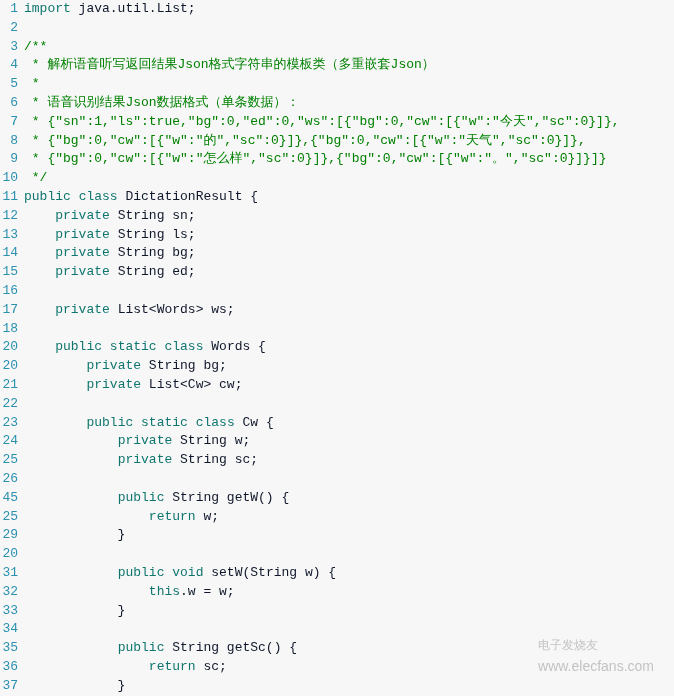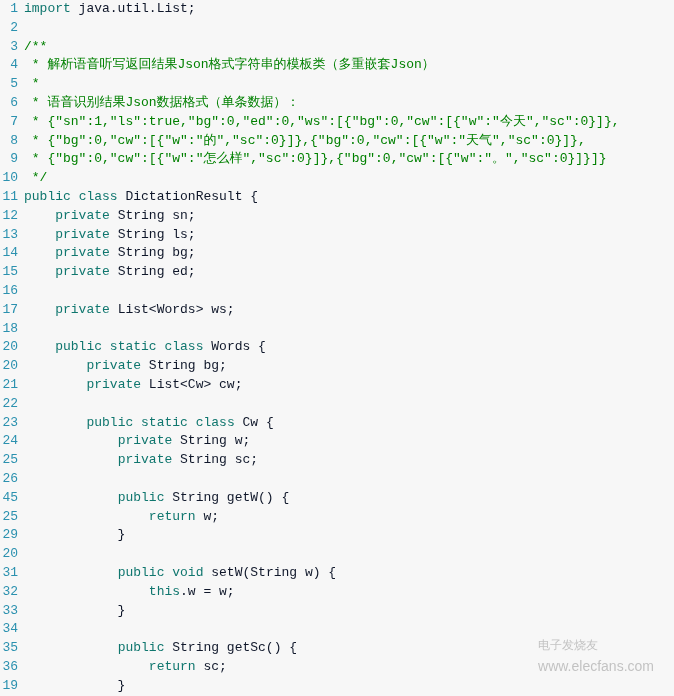--- a/index.html
+++ b/index.html
@@ -90,21 +90,21 @@
       <div class="gutter-line">45</div>
       <div class="gutter-line">25</div>
       <div class="gutter-line">29</div>
       <div class="gutter-line">20</div>
       <div class="gutter-line">31</div>
       <div class="gutter-line">32</div>
       <div class="gutter-line">33</div>
       <div class="gutter-line">34</div>
       <div class="gutter-line">35</div>
       <div class="gutter-line">36</div>
-      <div class="gutter-line">19</div>
+      <div class="gutter-line">37</div>
     </div>
   <div class="code" id="code"><div class="code-line"><span class="kw">import</span><span class="text"> java.util.List;</span></div><div class="code-line">&nbsp;</div><div class="code-line"><span class="comment">/**</span></div><div class="code-line"><span class="comment"> * 解析语音听写返回结果Json格式字符串的模板类（多重嵌套Json）</span></div><div class="code-line"><span class="comment"> *</span></div><div class="code-line"><span class="comment"> * 语音识别结果Json数据格式（单条数据）：</span></div><div class="code-line"><span class="comment"> * {"sn":1,"ls":true,"bg":0,"ed":0,"ws":[{"bg":0,"cw":[{"w":"今天","sc":0}]},</span></div><div class="code-line"><span class="comment"> * {"bg":0,"cw":[{"w":"的","sc":0}]},{"bg":0,"cw":[{"w":"天气","sc":0}]},</span></div><div class="code-line"><span class="comment"> * {"bg":0,"cw":[{"w":"怎么样","sc":0}]},{"bg":0,"cw":[{"w":"。","sc":0}]}]}</span></div><div class="code-line"><span class="comment"> */</span></div><div class="code-line"><span class="kw">public</span><span class="text"> </span><span class="kw">class</span><span class="text"> DictationResult {</span></div><div class="code-line"><span class="text">    </span><span class="kw">private</span><span class="text"> String sn;</span></div><div class="code-line"><span class="text">    </span><span class="kw">private</span><span class="text"> String ls;</span></div><div class="code-line"><span class="text">    </span><span class="kw">private</span><span class="text"> String bg;</span></div><div class="code-line"><span class="text">    </span><span class="kw">private</span><span class="text"> String ed;</span></div><div class="code-line">&nbsp;</div><div class="code-line"><span class="text">    </span><span class="kw">private</span><span class="text"> List&lt;Words&gt; ws;</span></div><div class="code-line">&nbsp;</div><div class="code-line"><span class="text">    </span><span class="kw">public</span><span class="text"> </span><span class="kw">static</span><span class="text"> </span><span class="kw">class</span><span class="text"> Words {</span></div><div class="code-line"><span class="text">        </span><span class="kw">private</span><span class="text"> String bg;</span></div><div class="code-line"><span class="text">        </span><span class="kw">private</span><span class="text"> List&lt;Cw&gt; cw;</span></div><div class="code-line">&nbsp;</div><div class="code-line"><span class="text">        </span><span class="kw">public</span><span class="text"> </span><span class="kw">static</span><span class="text"> </span><span class="kw">class</span><span class="text"> Cw {</span></div><div class="code-line"><span class="text">            </span><span class="kw">private</span><span class="text"> String w;</span></div><div class="code-line"><span class="text">            </span><span class="kw">private</span><span class="text"> String sc;</span></div><div class="code-line">&nbsp;</div><div class="code-line"><span class="text">            </span><span class="kw">public</span><span class="text"> String getW() {</span></div><div class="code-line"><span class="text">                </span><span class="kw">return</span><span class="text"> w;</span></div><div class="code-line"><span class="text">            }</span></div><div class="code-line">&nbsp;</div><div class="code-line"><span class="text">            </span><span class="kw">public</span><span class="text"> </span><span class="kw">void</span><span class="text"> setW(String w) {</span></div><div class="code-line"><span class="text">                </span><span class="kw">this</span><span class="text">.w = w;</span></div><div class="code-line"><span class="text">            }</span></div><div class="code-line">&nbsp;</div><div class="code-line"><span class="text">            </span><span class="kw">public</span><span class="text"> String getSc() {</span></div><div class="code-line"><span class="text">                </span><span class="kw">return</span><span class="text"> sc;</span></div><div class="code-line"><span class="text">            }</span></div></div>
 </div>
 
 <div class="watermark">
   <span class="cn">电子发烧友</span><br>
   <span>www.elecfans.com</span>
 </div>
 
 </body></html>

